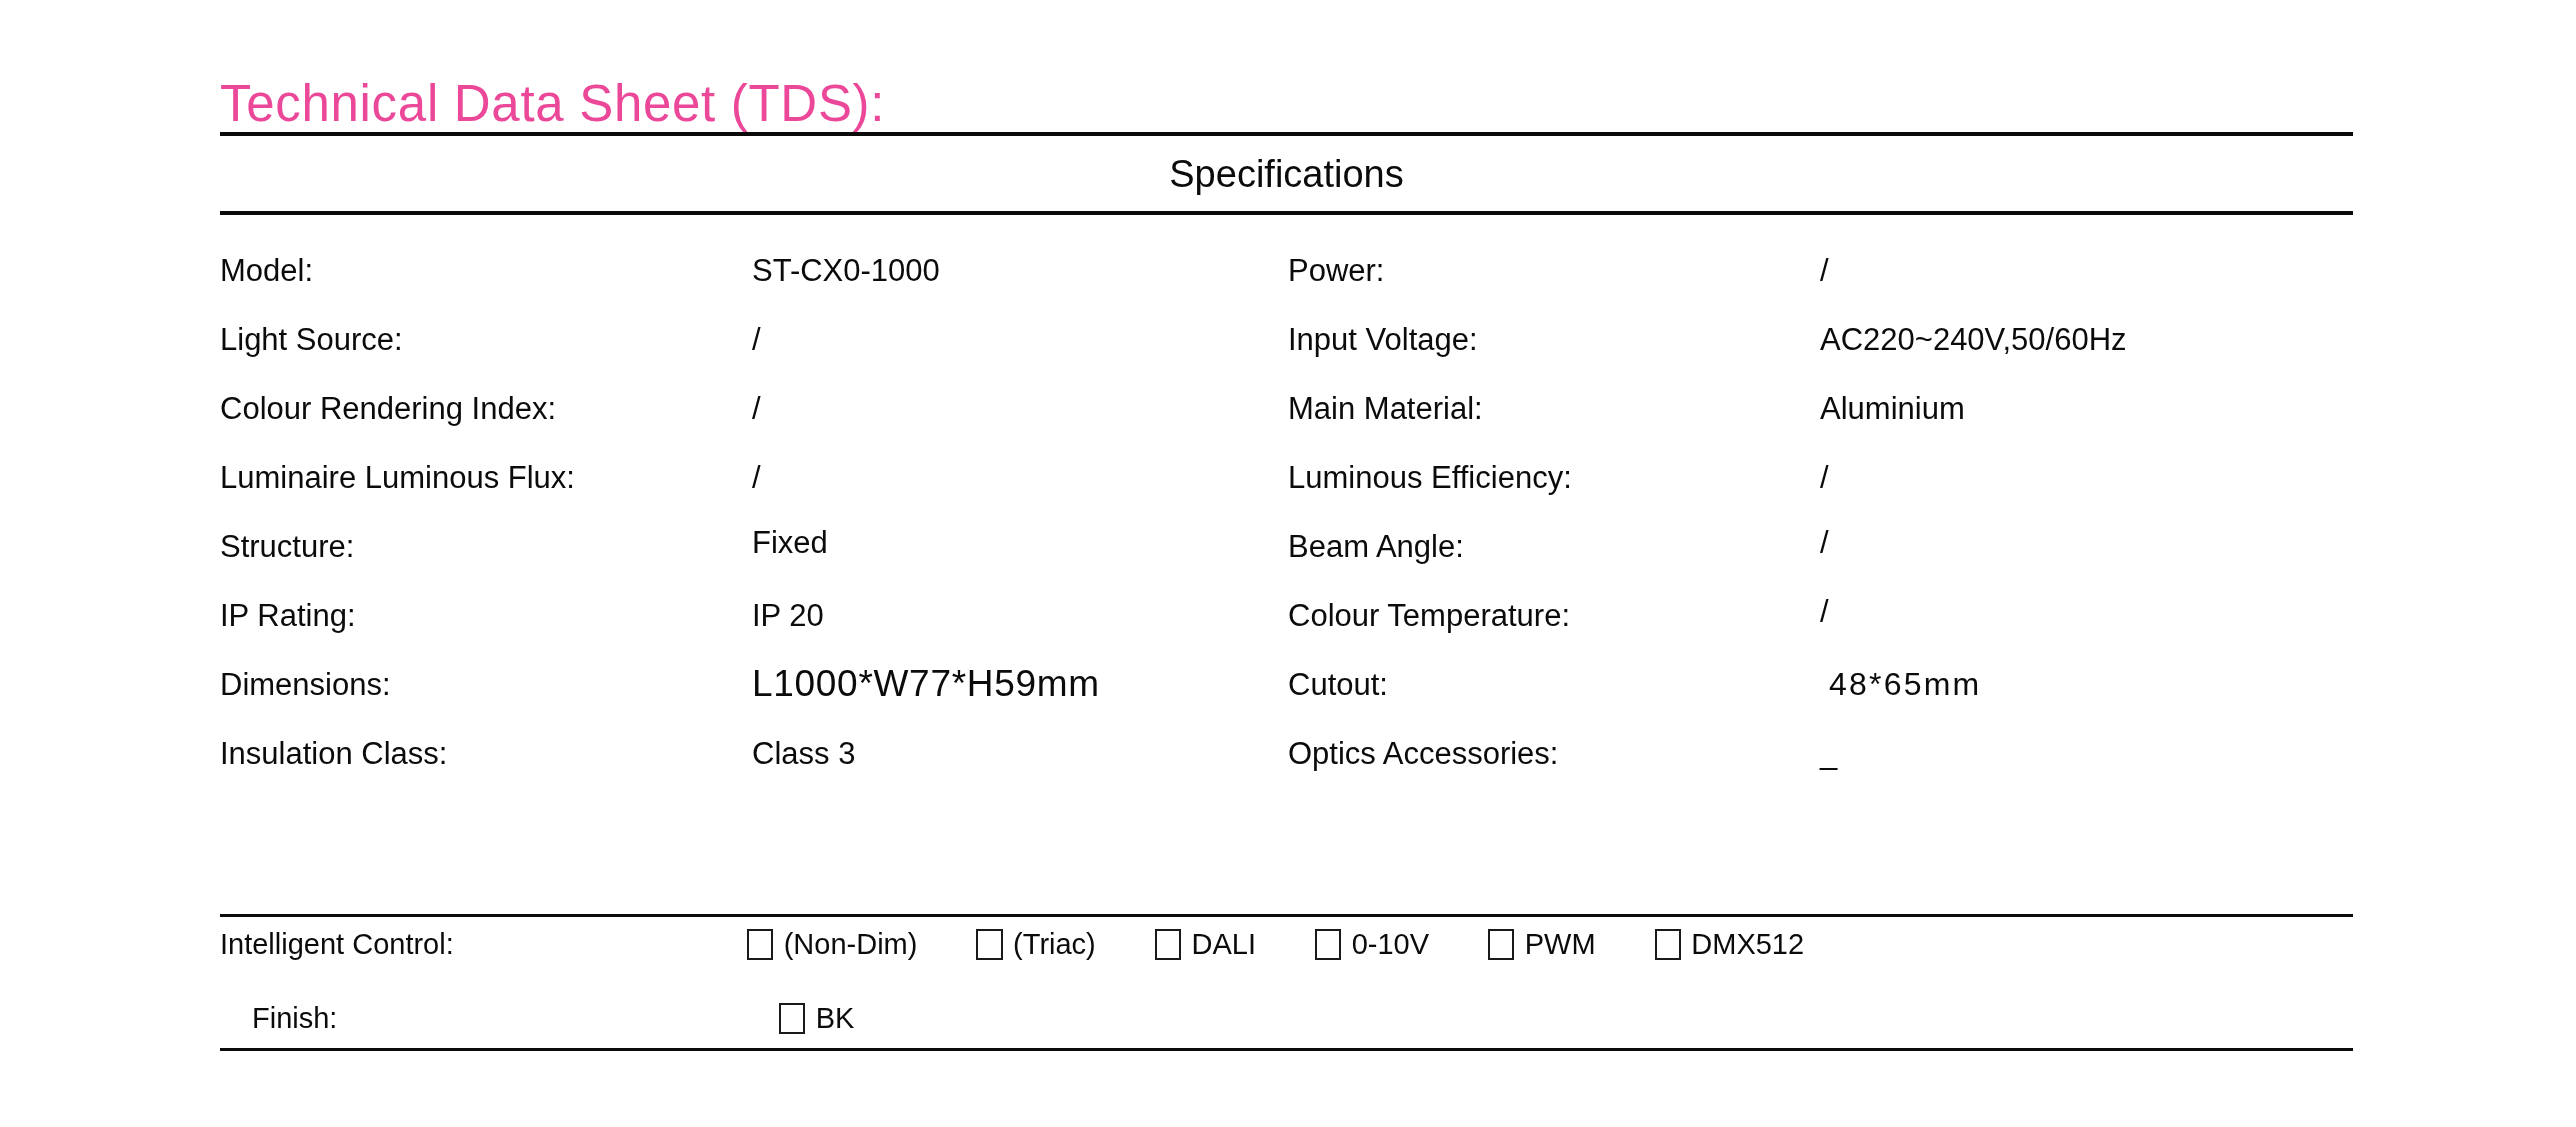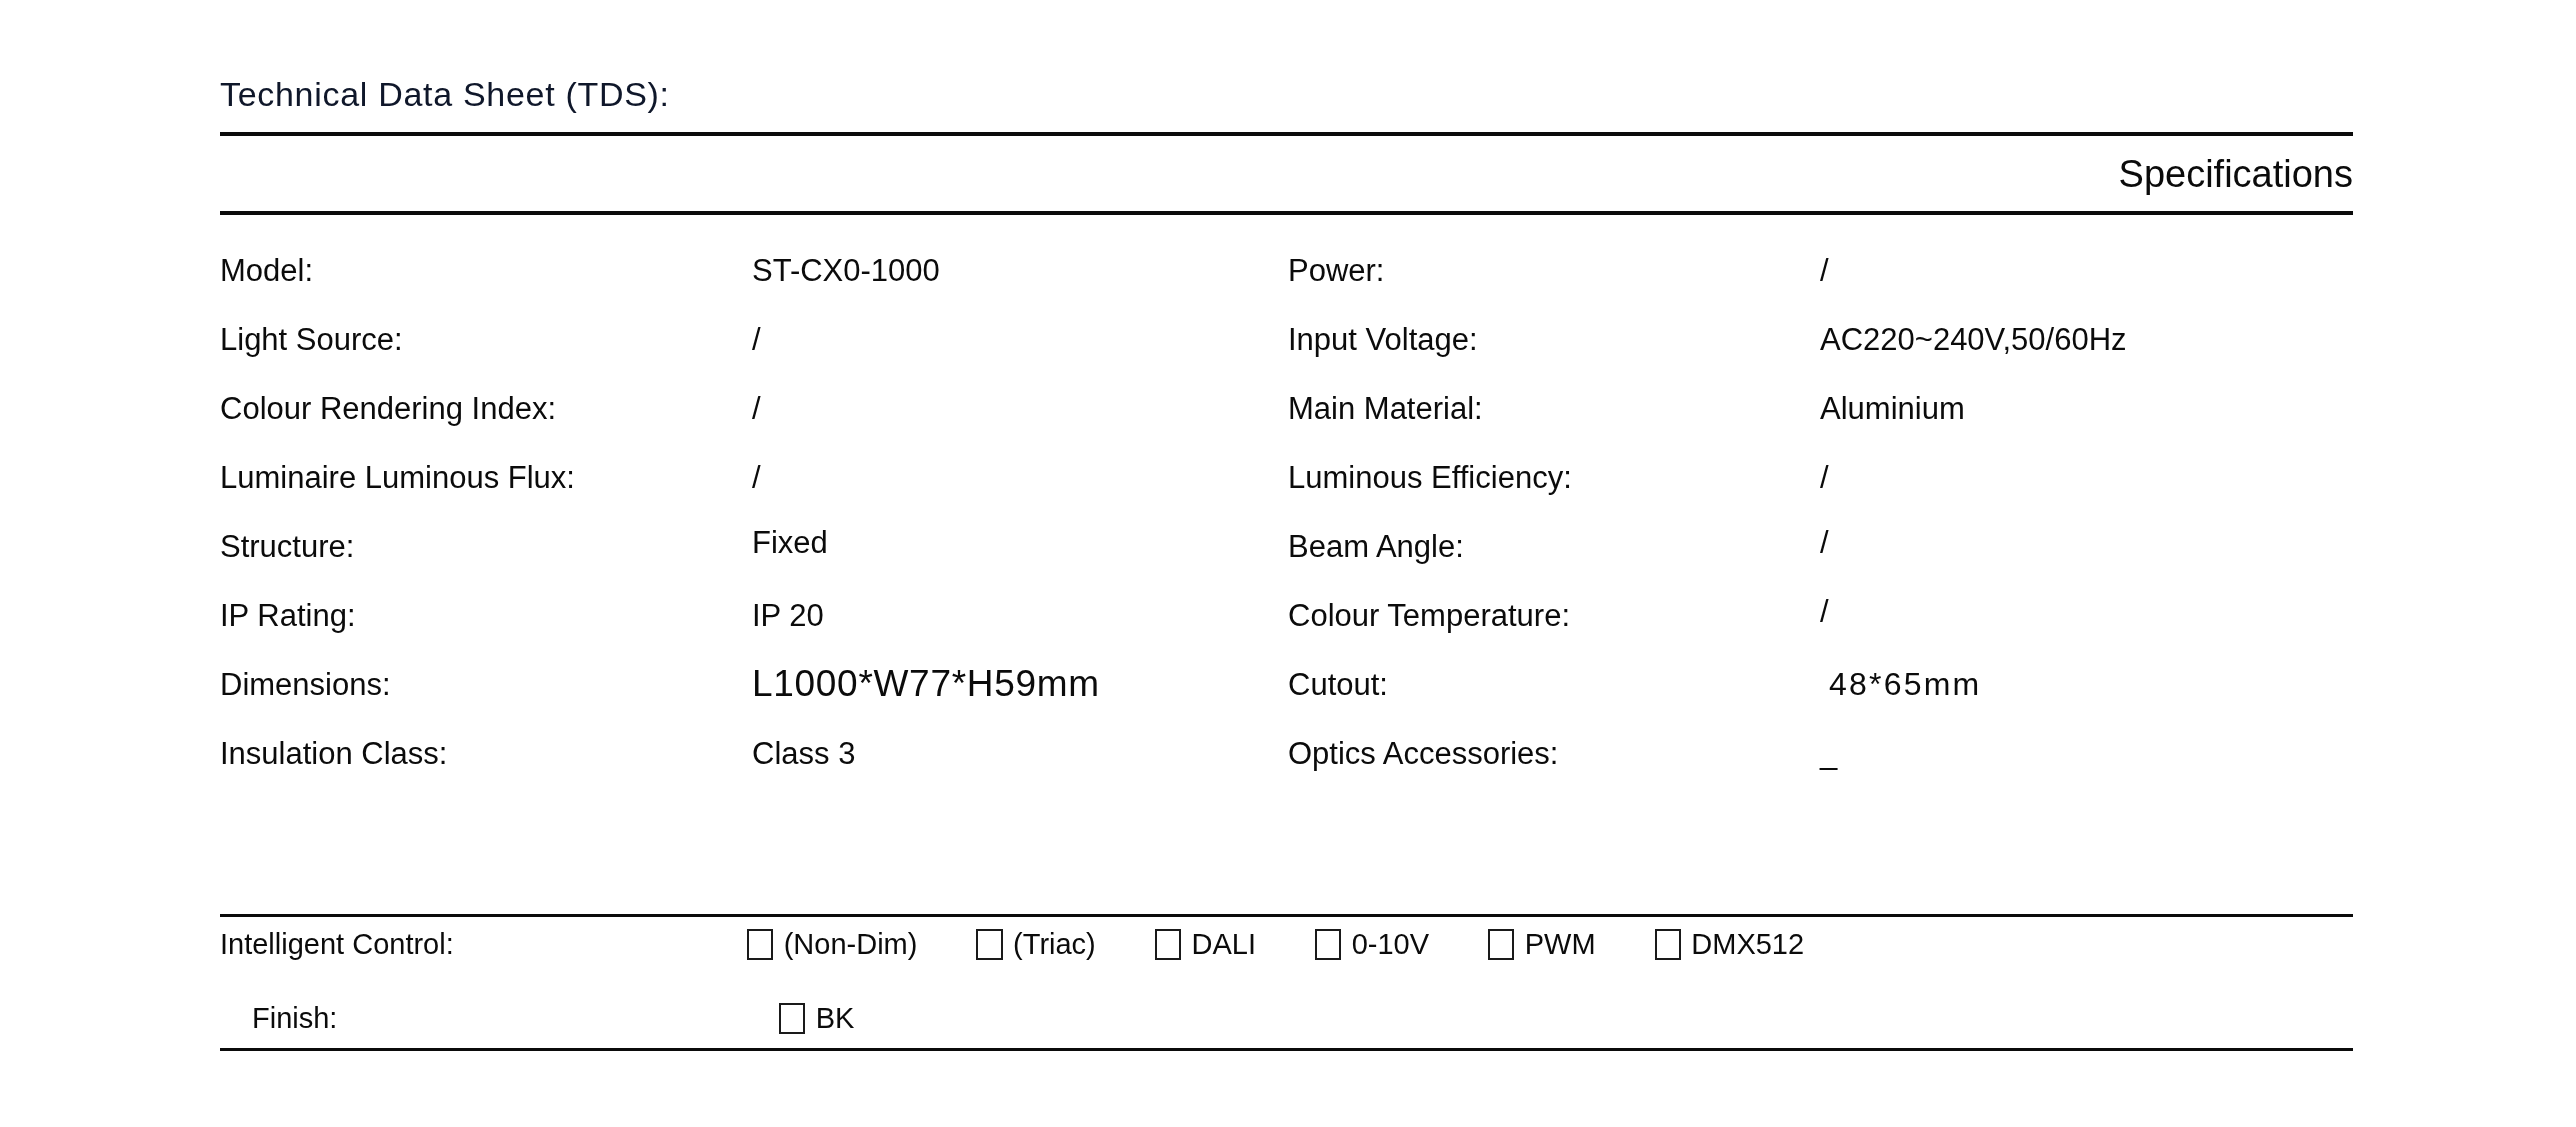--- a/index.html
+++ b/index.html
@@ -10,42 +10,42 @@
     font-family: "Liberation Sans", sans-serif;
     color: #0b0b0b;
     overflow: hidden;
     position: relative;
   }
   .abs { position: absolute; }
 
   .doc-title {
     left: 220px;
     top: 76px;
-    font-size: 34px;
+    font-size: 51px;
     line-height: 1.1;
     letter-spacing: 0.7px;
-    color: #0f172a;
+    color: #ec4899;
     white-space: nowrap;
   }
 
   .rule {
     left: 220px;
     width: 2133px;
     background: #0b0b0b;
   }
   .rule-1 { top: 132px; height: 4.4px; }
   .rule-2 { top: 211px; height: 4.4px; }
   .rule-3 { top: 914px; height: 2.9px; }
   .rule-4 { top: 1048px; height: 2.9px; }
 
   .section-header {
     left: 220px;
     top: 152px;
     width: 2133px;
-    text-align: right;
+    text-align: center;
     font-size: 38px;
     line-height: 1.2;
     white-space: nowrap;
   }
 
   .spec-grid {
     left: 220px;
     top: 242px;
     width: 2133px;
   }

